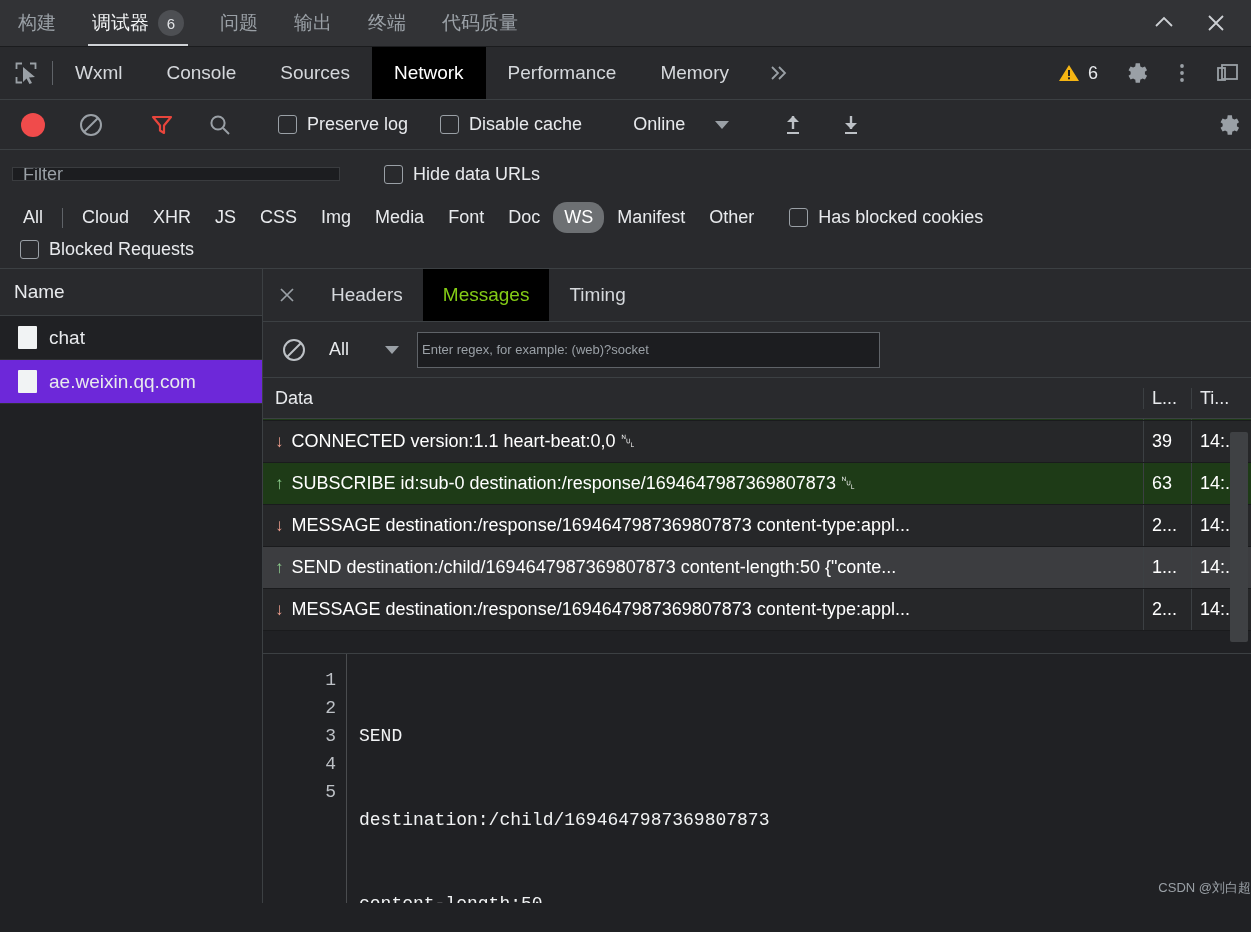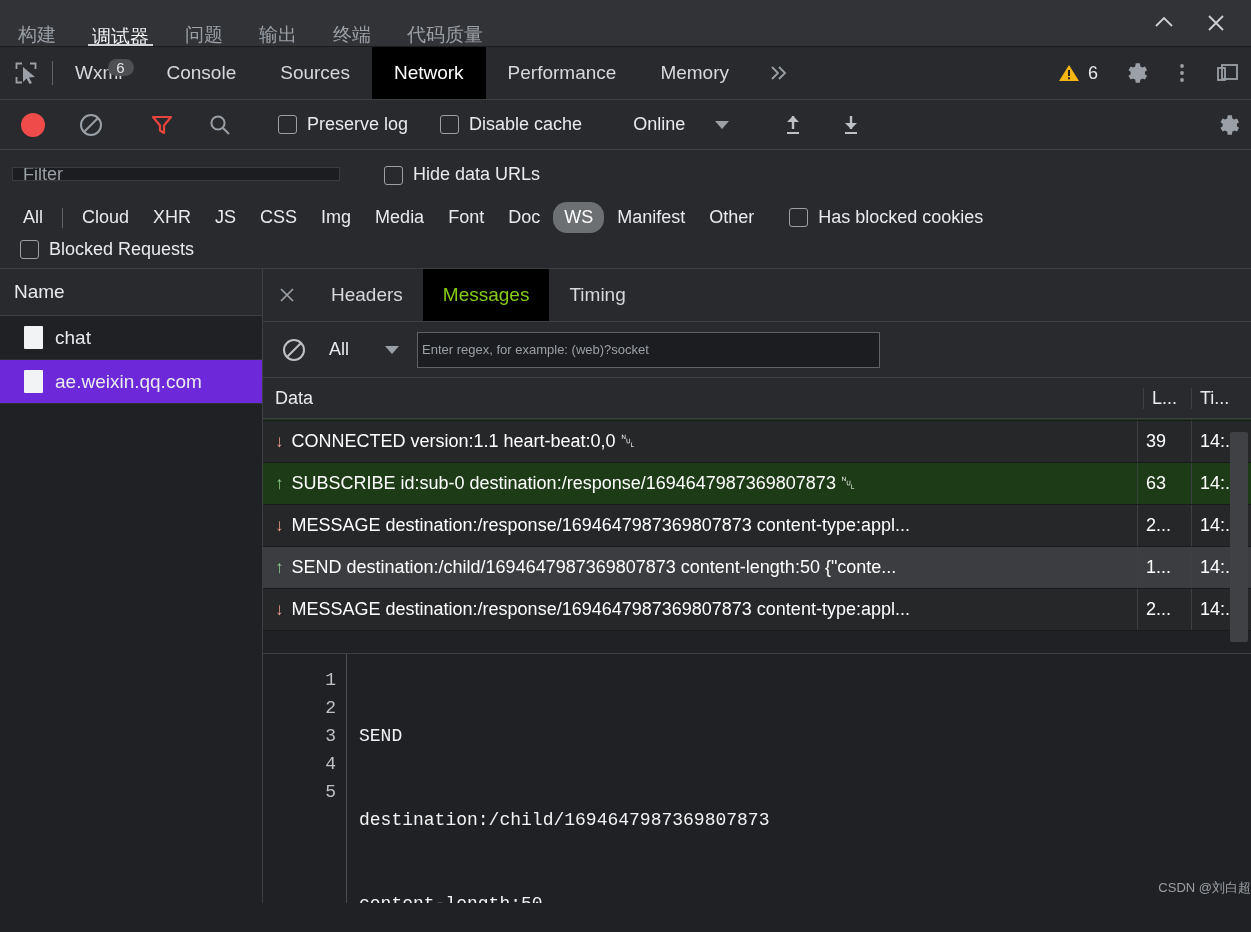--- a/index.html
+++ b/index.html
@@ -20,23 +20,22 @@
     border-bottom: 1px solid #1b1c1e;
     position: relative;
   }
   .ide-tab {
     display: flex; align-items: center; gap: 9px;
     padding: 0 18px;
     font-size: 19px;
     color: #9aa0a6;
     position: relative;
     cursor: default;
-    margin-top: 24px;
-  }
-  .ide-tab.active { color: #f1f3f4; flex-direction: column; }
+  }
+  .ide-tab.active { color: #f1f3f4; }
   .ide-tab.active::after {
     content: ""; position: absolute;
     left: 14px; right: 14px; bottom: 0; height: 2px;
     background: #cfd2d6;
   }
   .ide-badge {
     min-width: 26px; height: 26px; border-radius: 13px;
     background: #4d4f53; color: #e2e4e7;
     font-size: 15px; display: flex; align-items: center;
     justify-content: center; padding: 0 7px;
@@ -139,21 +138,21 @@
     width: 263px; flex: 0 0 263px; background: #202124;
     border-right: 1px solid #3c4043; display: flex; flex-direction: column;
   }
   .names-head {
     height: 47px; display: flex; align-items: center; padding-left: 14px;
     font-size: 19px; color: #e8eaed; border-bottom: 1px solid #3c4043;
     background: #292a2d;
   }
   .name-item {
     height: 44px; display: flex; align-items: center; gap: 12px;
-    padding-left: 24px; font-size: 19px; color: #e8eaed;
+    padding-left: 18px; font-size: 19px; color: #e8eaed;
     border-bottom: 1px solid #303134;
   }
   .name-item.alt { background: #6d28d9; }
   .file-sq {
     width: 19px; height: 23px; background: #f1f3f4; flex: 0 0 19px;
     border-radius: 1px;
   }
 
   .detail-pane { flex: 1; display: flex; flex-direction: column; min-width: 0; background: #202124; }
 
@@ -193,21 +192,21 @@
   .msg-rows { position: relative; height: 234px; overflow: hidden; }
   .msg-row {
     height: 42px; display: flex; align-items: center;
     font-size: 18px; color: #fff; border-bottom: 1px solid #1a1b1d;
     background: #262729;
   }
   .msg-row.out { background: #1e3b17; }
   .msg-row.sel { background: #3c3d40; }
   .msg-row.clip { height: 22px; margin-top: -20px; }
   .msg-row .col-data { display: flex; align-items: center; gap: 8px; overflow: hidden; white-space: nowrap; }
-  .msg-row .col-len, .msg-row .col-time { height: 100%; display: flex; align-items: center; overflow: hidden; white-space: nowrap; margin-left: 6px; }
+  .msg-row .col-len, .msg-row .col-time { height: 100%; display: flex; align-items: center; overflow: hidden; white-space: nowrap; }
   .arrow-up   { color: #8fd18f; font-size: 17px; }
   .arrow-down { color: #f0a08e; font-size: 17px; }
   .msg-txt { overflow: hidden; text-overflow: ellipsis; white-space: nowrap; }
 
   .vscroll {
     position: absolute; right: 3px; top: 54px; width: 18px; height: 210px;
     background: #3f4144; border-radius: 2px;
   }
 
   
@@ -389,21 +388,21 @@
       <svg width="26" height="26" viewBox="0 0 24 24" aria-hidden="true">
         <path fill="#9aa0a6" d="M12 8.2a3.8 3.8 0 100 7.6 3.8 3.8 0 000-7.6zm0 5.9a2.1 2.1 0 110-4.2 2.1 2.1 0 010 4.2z"></path>
         <path fill="#9aa0a6" d="M20.2 13.1a8.4 8.4 0 000-2.2l2-1.5-1.9-3.3-2.4.9a8 8 0 00-1.9-1.1L15.6 3h-3.9l-.4 2.9a8 8 0 00-1.9 1.1l-2.4-.9L5.1 9.4l2 1.5a8.4 8.4 0 000 2.2l-2 1.5 1.9 3.3 2.4-.9c.6.5 1.2.8 1.9 1.1l.4 2.9h3.9l.4-2.9c.7-.3 1.3-.6 1.9-1.1l2.4.9 1.9-3.3-2-1.5z"></path>
       </svg>
     </div>
   </div>
 </div>
 
 <div class="filter-row">
   <input class="filter-input" type="text" placeholder="Filter" style="">
-  <div class="chk-row" style="padding-left:16px;align-items:flex-end;">
+  <div class="chk-row" style="padding-left:16px;">
     <span class="chkbox"></span>
     <span>Hide data URLs</span>
   </div>
 </div>
 
 <div class="type-row">
   <div class="type-item"><span>All</span></div>
   <div class="type-sep"></div>
   <div class="type-item"><span>Cloud</span></div>
   <div class="type-item"><span>XHR</span></div>

